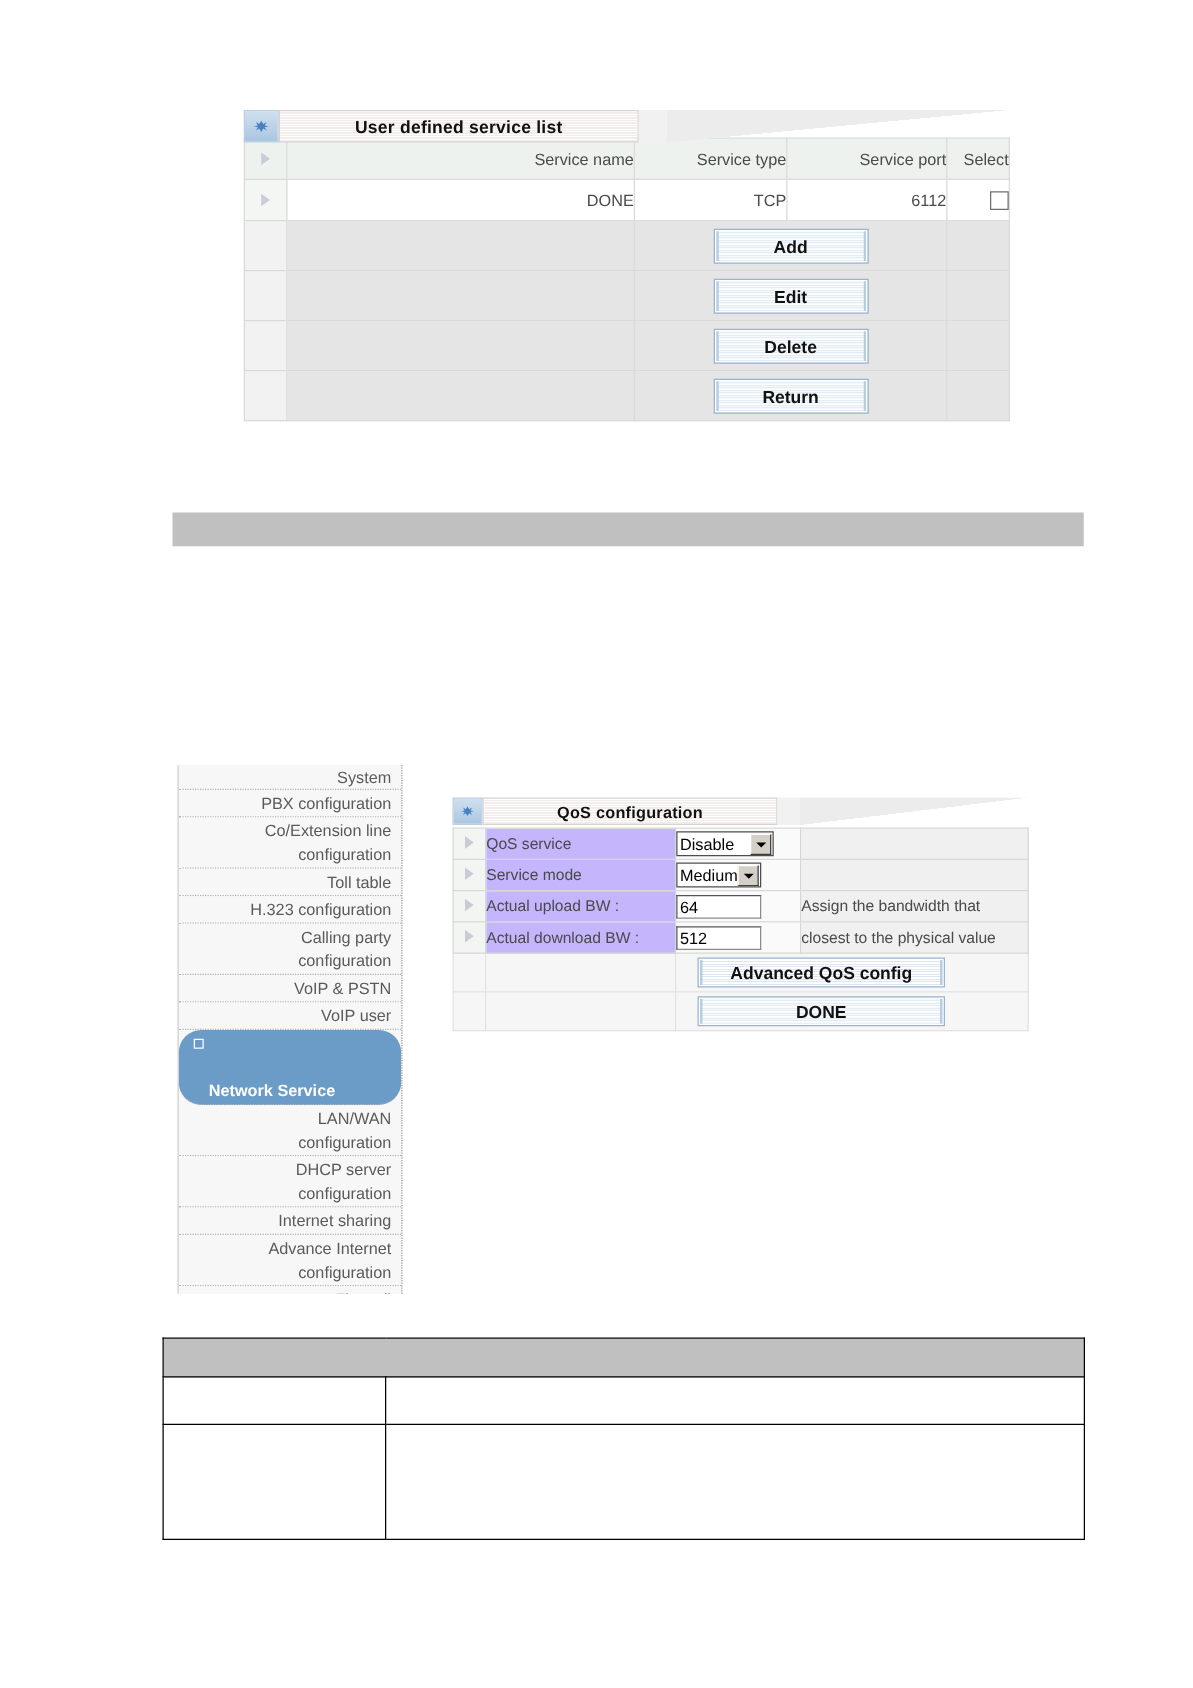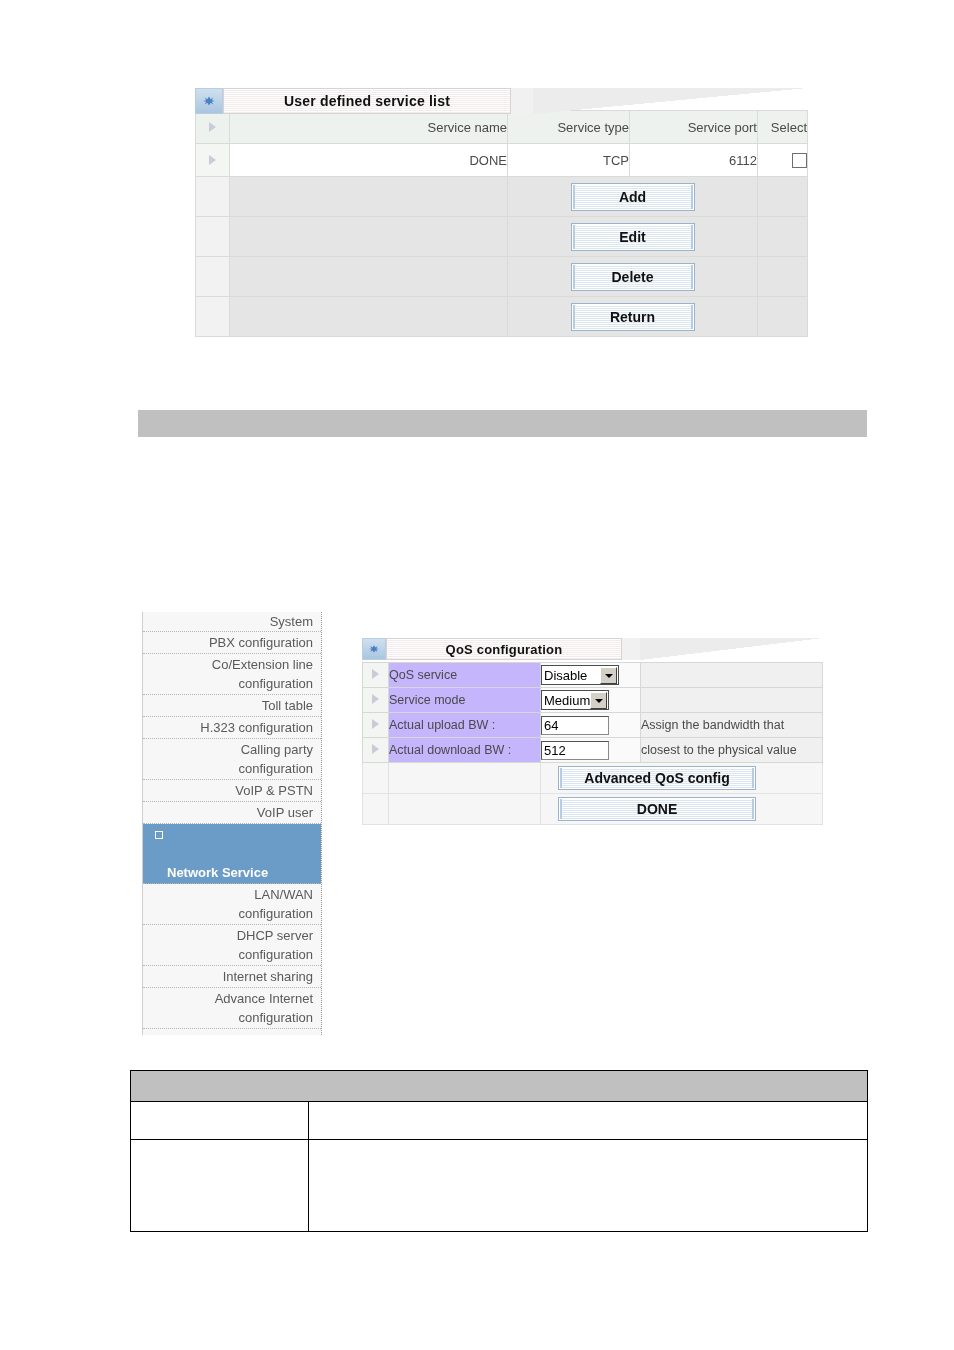--- a/index.html
+++ b/index.html
@@ -174,20 +174,21 @@
     padding-bottom: 0;
   }
   .side-item.selected-group {
     background: #6b9bc7;
     color: #ffffff;
     font-weight: bold;
     text-align: left;
     padding-left: 24px;
     position: relative;
     border-bottom: 1px dotted #b5b5b5;
+    border-radius: 18px;
   }
   .side-item.selected-group .grp-box {
     position: absolute;
     left: 12px;
     top: 7px;
     width: 6px; height: 6px;
     border: 1px solid #ffffff;
   }
 
   

